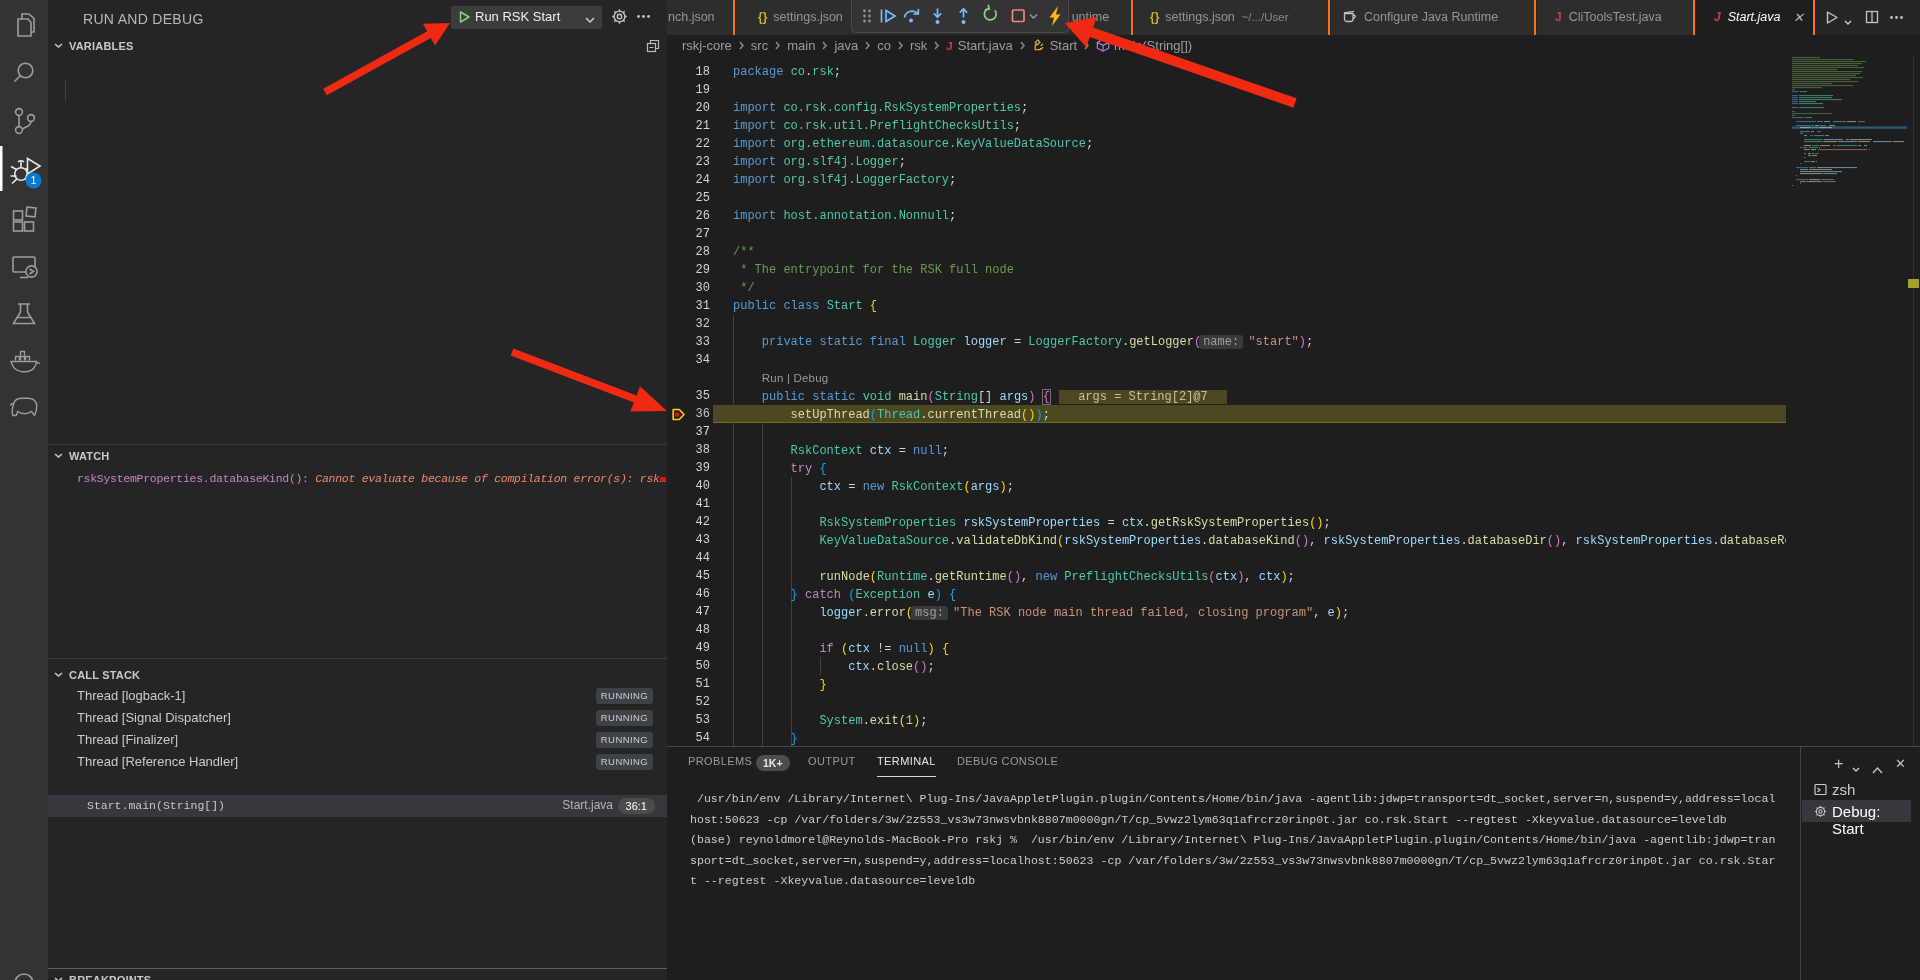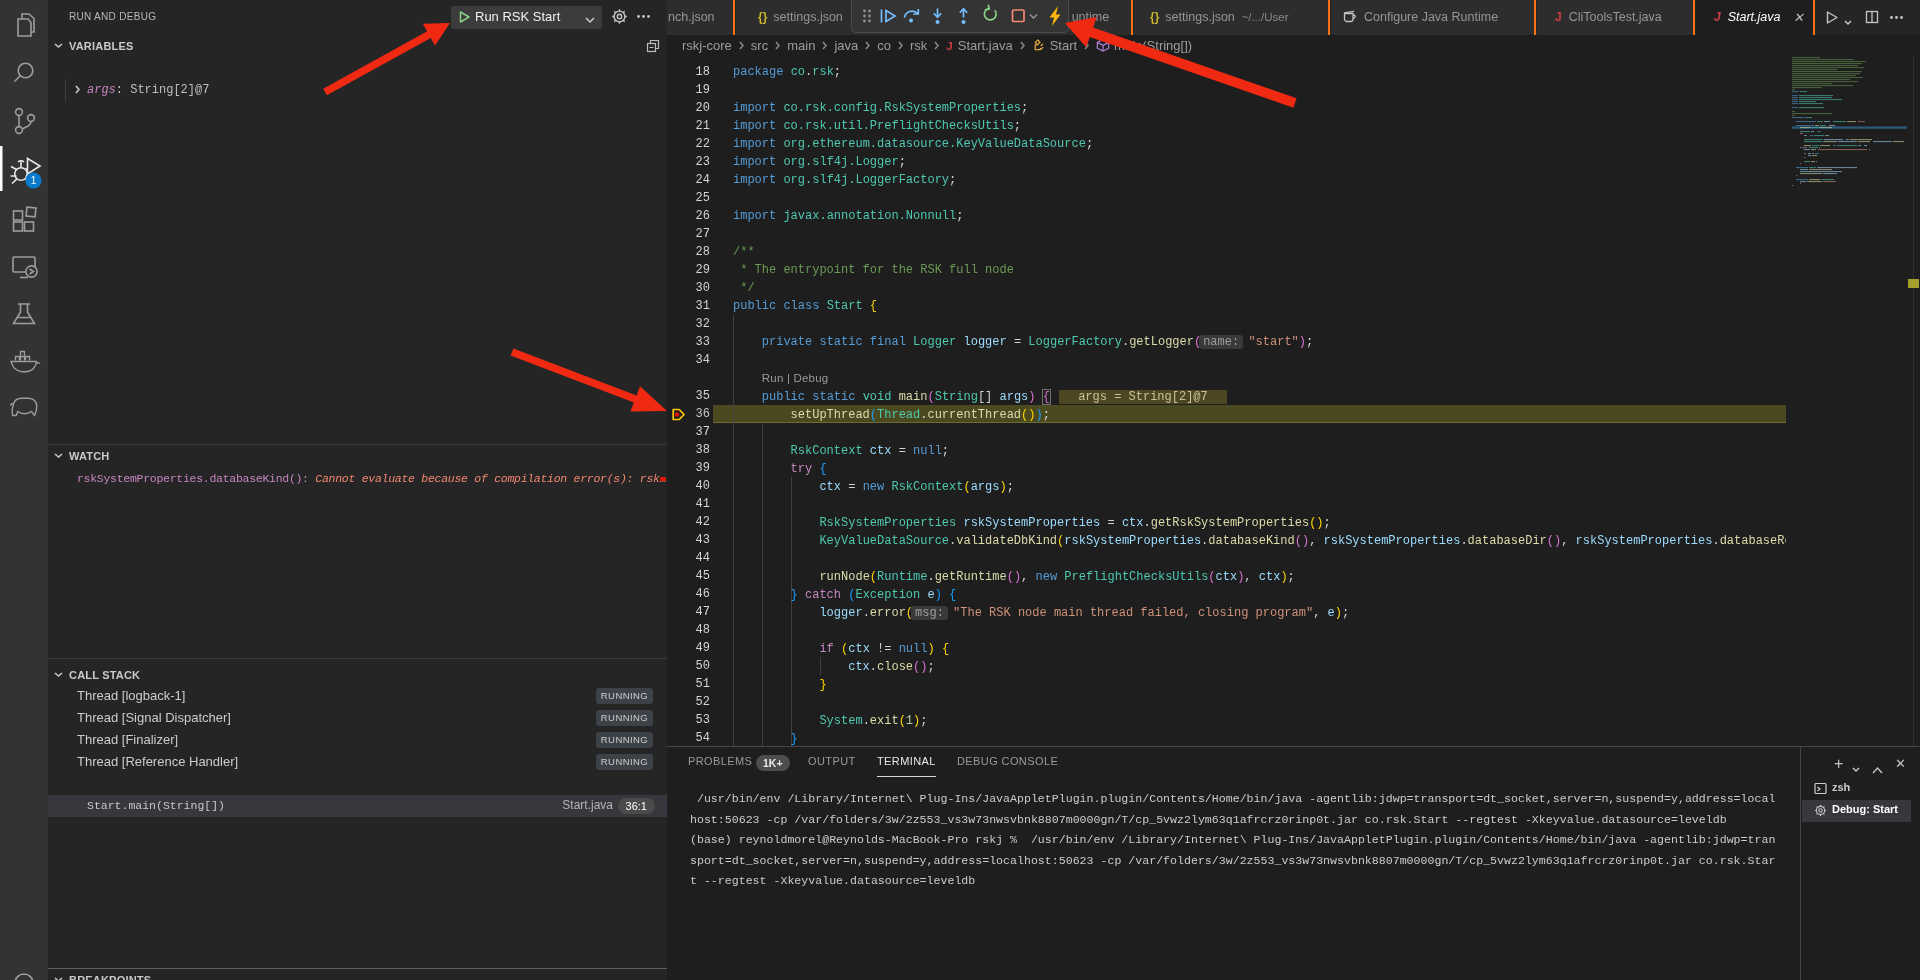--- a/index.html
+++ b/index.html
@@ -43,21 +43,21 @@
   border-bottom:1px solid #6e6b2e; z-index:0; }
 .iguide { position:absolute; width:1px; background:#404040; }
 #minimap { left:1786px; top:57px; width:134px; height:689px; background:#1e1e1e; }
 #panel { left:667px; top:746px; width:1253px; height:234px; background:#1e1e1e;
   border-top:1px solid #474747; }
 .ptab { position:absolute; top:8px; height:22px; font-size:11px; letter-spacing:.4px; color:#9a9a9a; }
 .ptab.active { color:#e7e7e7; border-bottom:1.5px solid #d8d8d8; padding-bottom:9px; }
 #termtext { position:absolute; left:23px; top:42px; font-family:"Liberation Mono", monospace;
   font-size:11.6px; line-height:20.6px; color:#cccccc; white-space:pre; }
 #termside { position:absolute; left:1133px; top:0; width:120px; height:234px; border-left:1px solid #434343; }
-.trow { position:absolute; left:1px; width:110px; height:22px; color:#cccccc; font-size:11px;font-weight:bold; }
+.trow { position:absolute; left:1px; width:110px; height:22px; color:#cccccc; font-size:15px; }
 .trow .ic { position:absolute; left:12px; top:4px; }
 .trow .tx { position:absolute; left:30px; top:3px; }
 #arrows { left:0; top:0; width:1920px; height:980px; z-index:100; pointer-events:none; }
 </style></head>
 <body>
 <div class="abs" id="activity">
 <svg width="48" height="980" viewBox="0 0 48 980">
 <rect width="48" height="980" fill="#333333"></rect>
 <rect x="0" y="146" width="2.5" height="45" fill="#ffffff"></rect>
 <g fill="none" stroke="#9d9d9d" stroke-width="1.6">
@@ -98,21 +98,21 @@
 
  <path d="M11 361.5 L36.5 361.5 C36.5 361.5 36.3 365.5 33.5 368.5 C30.5 371.6 25 371.8 25 371.8 C25 371.8 16.5 372.3 13.2 366.5 C11.8 364 11 361.5 11 361.5 Z" stroke-width="1.4"></path>
  <path d="M15.5 360.5 L15.5 356.5 L19.5 356.5 L19.5 360.5 M20.5 360.5 L20.5 356.5 L24.5 356.5 L24.5 360.5 M25.5 360.5 L25.5 356.5 L29.5 356.5 L29.5 360.5 M20.5 355.5 L20.5 351.5 L24.5 351.5 L24.5 355.5 M36.8 363.5 C38 362.3 39.5 362.8 40 363.8" stroke-width="1.4"></path>
 
  <path d="M13.5 404 C14.5 400 18 398.2 22 398.2 L28.5 398.2 C33.5 398.2 36.8 401.8 36.8 406.3 C36.8 410.8 34.5 415.5 34.5 415.5 L31.5 411.5 C31.5 411.5 28.5 413.8 24.5 413.8 C20.5 413.8 17.8 411.5 17.8 411.5 L16.2 415.5 L12.8 415.5 C12.8 415.5 11.2 410.5 13.5 404 Z M13.5 404 C12 403.3 10.8 404 10.5 405.5" stroke-width="1.4"></path>
 </g>
 <circle cx="24" cy="983" r="9" fill="none" stroke="#9d9d9d" stroke-width="1.6"></circle>
 </svg></div>
 
 <div class="abs" id="sidebar">
-  <div class="abs" style="left:21px;top:11px;font-size:10px;color:#b8b8b8;letter-spacing:.3px;">RUN AND DEBUG</div>
+  <div class="abs" style="left:35px;top:11px;font-size:14px;color:#b8b8b8;letter-spacing:.3px;">RUN AND DEBUG</div>
   <div class="abs" style="left:403px;top:6px;width:151px;height:23px;background:#3c3c3c;border-radius:2px;">
      <span class="abs" style="left:7px;top:4px;"><svg width="13" height="14" viewBox="0 0 13 14" style="">
           <path d="M2.5 2 L2.5 12 L11 7 Z" fill="none" stroke="#89d185" stroke-width="1.5" stroke-linejoin="round"></path>
         </svg></span>
      <span class="abs" style="left:24px;top:3px;font-size:13px;color:#f0f0f0;">Run RSK Start</span>
      <span class="abs" style="left:133px;top:6px;"><svg width="12" height="12" viewBox="0 0 12 12" style="">
           <path d="M2 4 L6.0 8 L10 4" fill="none" stroke="#cccccc" stroke-width="1.5"></path>
         </svg></span>
   </div>
   <div class="abs" style="left:563px;top:8px;"><svg width="17" height="17" viewBox="0 0 17 17">
@@ -134,26 +134,20 @@
           <rect x="1.5" y="4.5" width="8" height="8"></rect>
           <path d="M4.5 4.5 L4.5 1.5 L12.5 1.5 L12.5 9.5 L9.5 9.5 M3.5 8.5 L7.5 8.5"></path>
         </g>
       </svg></div>
 
   <div class="sechead" style="top:35px;">
       <span class="cv"><svg width="11" height="11" viewBox="0 0 11 11" style="">
           <path d="M2 4 L5.5 7 L9 4" fill="none" stroke="#cccccc" stroke-width="1.5"></path>
         </svg></span>
       <span class="tx">VARIABLES</span>
-    </div>
-  <div class="row mono" style="top:79px;font-size:12px;">
-      <span class="abs" style="left:24px;top:5px;"><svg width="11" height="11" viewBox="0 0 11 11" style="">
-          <path d="M4 2 L7 5.5 L4 9" fill="none" stroke="#cccccc" stroke-width="1.5"></path>
-        </svg></span>
-    <span class="abs" style="left:39px;top:4px;"><span style="color:#c586c0;font-style:italic;">args</span><span style="color:#bfbfbf;">:&nbsp;String[2]@7</span></span>
     </div>
   <div class="abs" style="left:17px;top:79px;width:1px;height:22px;background:#404040;"></div>
 
   <div class="divline" style="top:444px;"></div>
   <div class="sechead" style="top:445px;">
       <span class="cv"><svg width="11" height="11" viewBox="0 0 11 11" style="">
           <path d="M2 4 L5.5 7 L9 4" fill="none" stroke="#cccccc" stroke-width="1.5"></path>
         </svg></span>
       <span class="tx">WATCH</span>
     </div>
@@ -342,21 +336,21 @@
       </svg></span>
   <pre id="codepre"><span class="cm"> */</span>
 <span class="k">package</span> <span class="t">co</span>.<span class="t">rsk</span>;
 
 <span class="k">import</span> <span class="t">co.rsk.config.RskSystemProperties</span>;
 <span class="k">import</span> <span class="t">co.rsk.util.PreflightChecksUtils</span>;
 <span class="k">import</span> <span class="t">org.ethereum.datasource.KeyValueDataSource</span>;
 <span class="k">import</span> <span class="t">org.slf4j.Logger</span>;
 <span class="k">import</span> <span class="t">org.slf4j.LoggerFactory</span>;
 
-<span class="k">import</span> <span class="t">javax.annotation.Nonnull</span>;
+<span class="k">import</span> <span class="t">host.annotation.Nonnull</span>;
 
 <span class="cm">/**</span>
 <span class="cm"> * The entrypoint for the RSK full node</span>
 <span class="cm"> */</span>
 <span class="k">public</span> <span class="k">class</span> <span class="t">Start</span> <span class="b0">{</span>
 
     <span class="k">private</span> <span class="k">static</span> <span class="k">final</span> <span class="t">Logger</span> <span class="v">logger</span> = <span class="t">LoggerFactory</span>.<span class="f">getLogger</span><span class="b1">(</span><span class="chip">name:</span> <span class="s">"start"</span><span class="b1">)</span>;
 
     <span class="lens">Run | Debug</span>
     <span class="k">public</span> <span class="k">static</span> <span class="t">void</span> <span class="f">main</span><span class="b1">(</span><span class="t">String</span>[] <span class="v">args</span><span class="b1">)</span> <span class="b1" style="outline:1px solid #707070;">{</span> <span class="dbg">args = String[2]@7</span>

